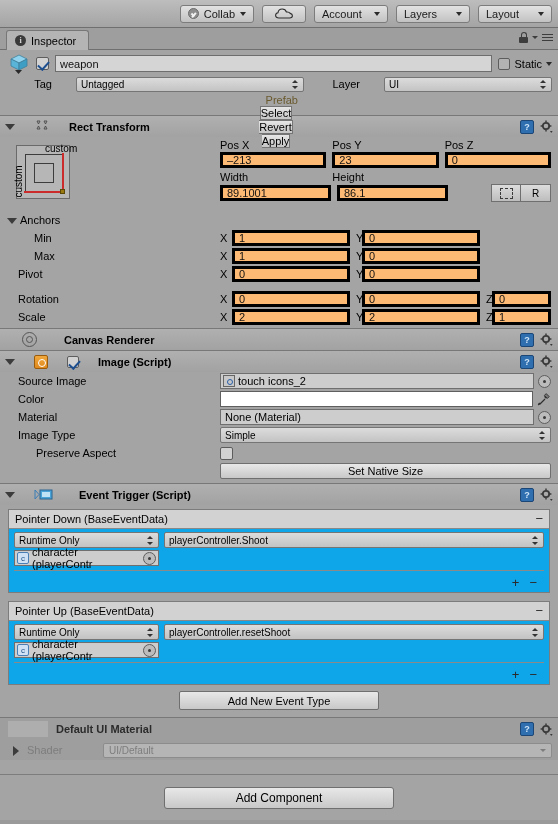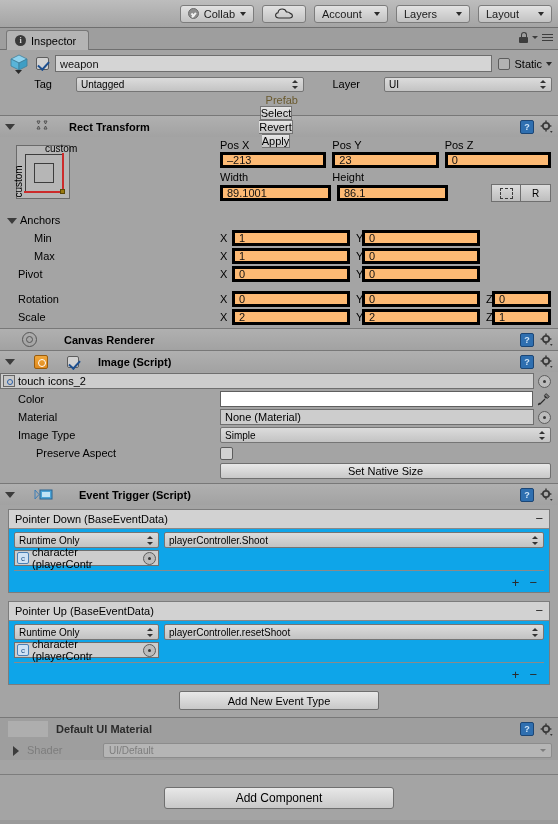--- a/index.html
+++ b/index.html
@@ -464,20 +464,21 @@
                 <line x1="0.6" y1="6" x2="2.2" y2="6"></line>
                   <line x1="9.8" y1="6" x2="11.4" y2="6"></line>
               </g>
               <path d="M10 11 L12.6 11 L11.3 13 Z" fill="#3a3a3a"></path>
             </svg>
           </span>
         </span>
       </div>
 
       <div class="row">
+        <span class="rlabel">Source Image</span>
         <span class="objfield" style="flex:1;margin-right:4px">
           <span class="sprite-ico"></span>
           <span>touch icons_2</span>
         </span>
         <span class="dot-btn"></span>
       </div>
 
       <div class="row">
         <span class="rlabel">Color</span>
         <span class="colorswatch" style="flex:1"></span>

